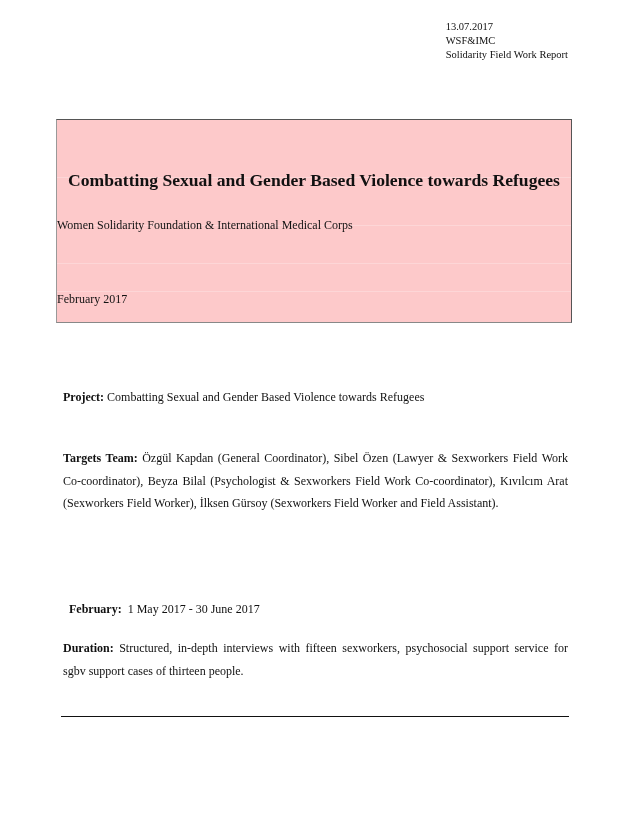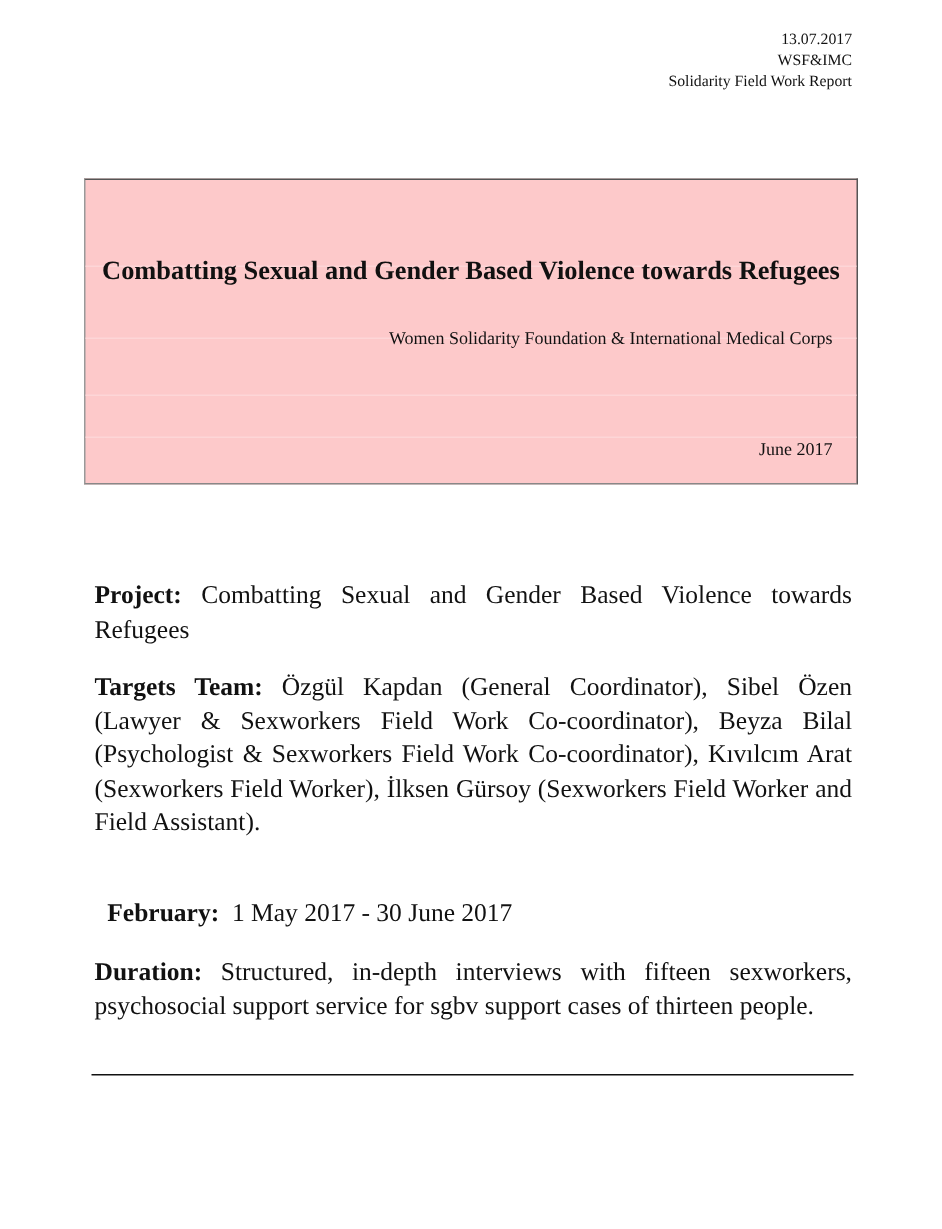--- a/index.html
+++ b/index.html
@@ -2,56 +2,56 @@
 <html><head>
 <meta charset="utf-8">
 <style>
   html, body { margin: 0; padding: 0; }
   body {
     width: 628px; height: 819px; background: #ffffff; position: relative;
     font-family: "Liberation Serif", serif; color: #111;
     overflow: hidden;
   }
   .header {
-    position: absolute; right: 60px; top: 20px; text-align: right;
+    position: absolute; right: 60px; top: 20px; 
     font-size: 10.5px; line-height: 14px;
   }
   .titlebox {
     position: absolute; left: 56px; top: 119px; width: 516px; height: 204px;
     background: #fdc9ca; border: 1px solid #555;
     border-left-color: #999; border-bottom-color: #888;
     box-sizing: border-box;
   }
   .titlebox .row-line { position: absolute; left: 0; right: 0; height: 1px; background: #fdd6d7; }
   .title {
     position: absolute; left: 0; right: 0; top: 50px; text-align: center;
     font-weight: bold; font-size: 17.6px;
   }
-  .sub { position: absolute; left: 0; right: 16px; text-align: right; font-size: 12px; }
-  .section { position: absolute; left: 63px; width: 505px; font-size: 17px; line-height: 22.5px; text-align: justify; }
+  .sub { position: absolute; left: 0; right: 4px; text-align: left; font-size: 12px; }
+  .section { position: absolute; left: 63px; width: 505px; font-size: 12px; line-height: 22.5px; text-align: justify; }
   .section b { font-weight: bold; }
   .rule { position: absolute; left: 61px; top: 716px; width: 508px; height: 1px; background: #111; }
 </style>
 </head>
 <body>
 
 <div class="header">
   <div>13.07.2017</div>
   <div>WSF&amp;IMC</div>
   <div>Solidarity Field Work Report</div>
 </div>
 
 <div class="titlebox">
   <div class="row-line" style="top:57px"></div>
   <div class="row-line" style="top:105px"></div>
   <div class="row-line" style="top:143px"></div>
   <div class="row-line" style="top:171px"></div>
   <div class="title">Combatting Sexual and Gender Based Violence towards Refugees</div>
   <div class="sub" style="top:98px">Women Solidarity Foundation &amp; International Medical Corps</div>
-  <div class="sub" style="top:172px">June 2017</div>
+  <div class="sub" style="top:172px">February 2017</div>
 </div>
 
 <div class="section" style="top:386px">
   <b>Project:</b><span> Combatting Sexual and Gender Based Violence towards Refugees</span>
 </div>
 
 <div class="section" style="top:447px">
   <b>Targets Team:</b><span> Özgül Kapdan (General Coordinator), Sibel Özen (Lawyer &amp; Sexworkers Field Work Co-coordinator), Beyza Bilal (Psychologist &amp; Sexworkers Field Work Co-coordinator), Kıvılcım Arat (Sexworkers Field Worker), İlksen Gürsoy (Sexworkers Field Worker and Field Assistant).</span>
 </div>
 

